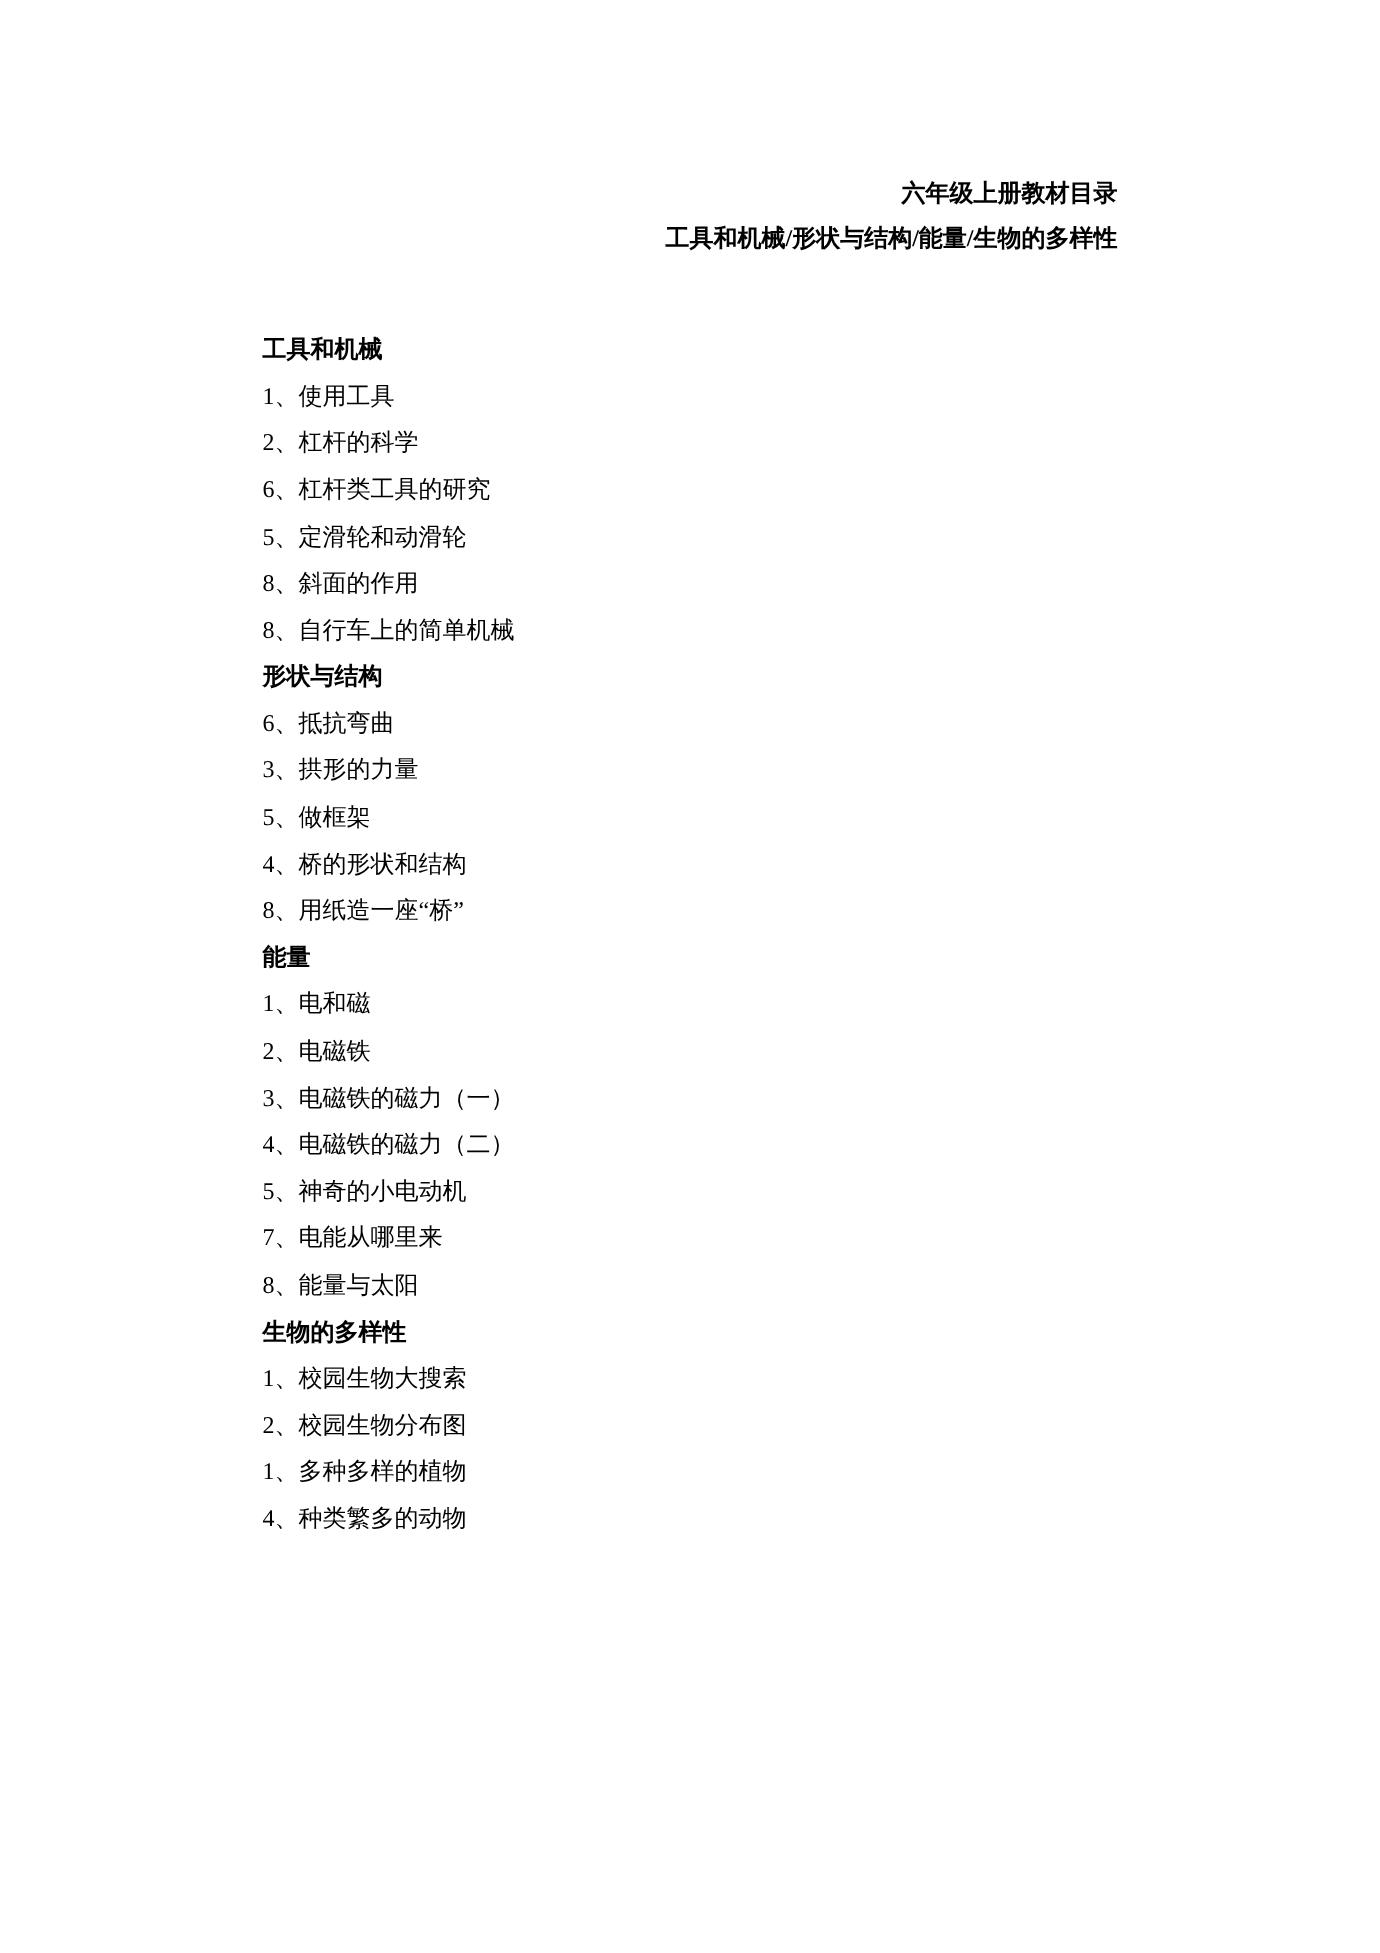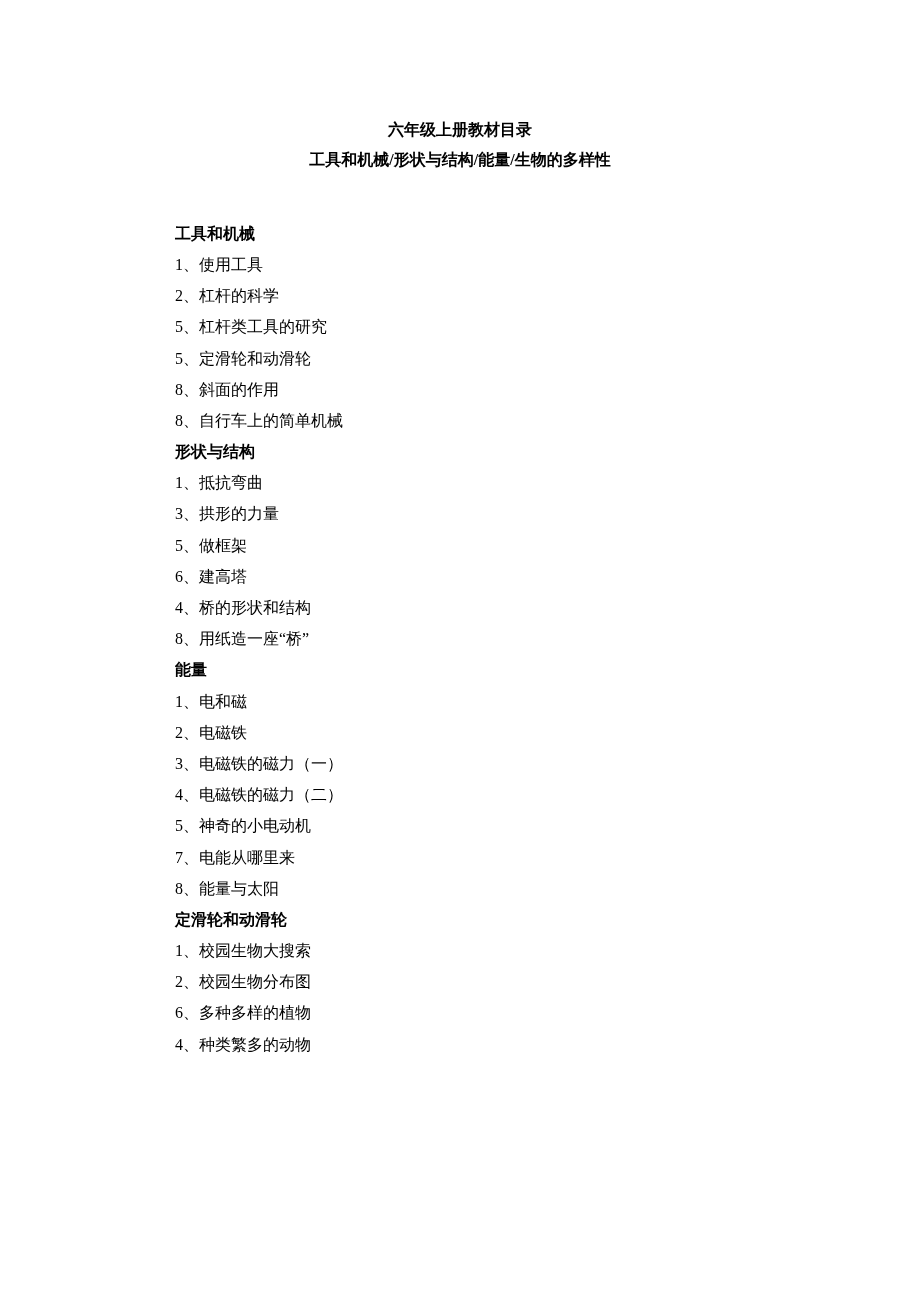--- a/index.html
+++ b/index.html
@@ -11,21 +11,21 @@
       background: #ffffff;
       font-family: "SimSun", "宋体", serif;
       font-size: 16px;
       color: #000000;
       width: 920px;
       height: 1302px;
       padding: 115px 175px 0 175px;
       line-height: 1.95;
     }
     .title-block {
-      text-align: center;
+      text-align: right;
       font-weight: bold;
       margin-bottom: 42px;
     }
     .title-block div {
       line-height: 1.9;
     }
     .section-heading {
       font-weight: bold;
     }
     .item {
@@ -38,41 +38,40 @@
 <div class="title-block">
   <div>六年级上册教材目录</div>
   <div>工具和机械/形状与结构/能量/生物的多样性</div>
 </div>
 
 <div>
 
   <div class="section-heading">工具和机械</div>
   <div class="item">1、使用工具</div>
   <div class="item">2、杠杆的科学</div>
-  <div class="item">5、杠杆类工具的研究</div>
+  <div class="item">6、杠杆类工具的研究</div>
   <div class="item">5、定滑轮和动滑轮</div>
   <div class="item">8、斜面的作用</div>
   <div class="item">8、自行车上的简单机械</div>
 
   <div class="section-heading">形状与结构</div>
-  <div class="item">1、抵抗弯曲</div>
+  <div class="item">6、抵抗弯曲</div>
   <div class="item">3、拱形的力量</div>
   <div class="item">5、做框架</div>
-  <div class="item">6、建高塔</div>
   <div class="item">4、桥的形状和结构</div>
   <div class="item">8、用纸造一座“桥”</div>
 
   <div class="section-heading">能量</div>
   <div class="item">1、电和磁</div>
   <div class="item">2、电磁铁</div>
   <div class="item">3、电磁铁的磁力（一）</div>
   <div class="item">4、电磁铁的磁力（二）</div>
   <div class="item">5、神奇的小电动机</div>
   <div class="item">7、电能从哪里来</div>
   <div class="item">8、能量与太阳</div>
 
-  <div class="section-heading">定滑轮和动滑轮</div>
+  <div class="section-heading">生物的多样性</div>
   <div class="item">1、校园生物大搜索</div>
   <div class="item">2、校园生物分布图</div>
-  <div class="item">6、多种多样的植物</div>
+  <div class="item">1、多种多样的植物</div>
   <div class="item">4、种类繁多的动物</div>
 
 </div>
 
 </body></html>

